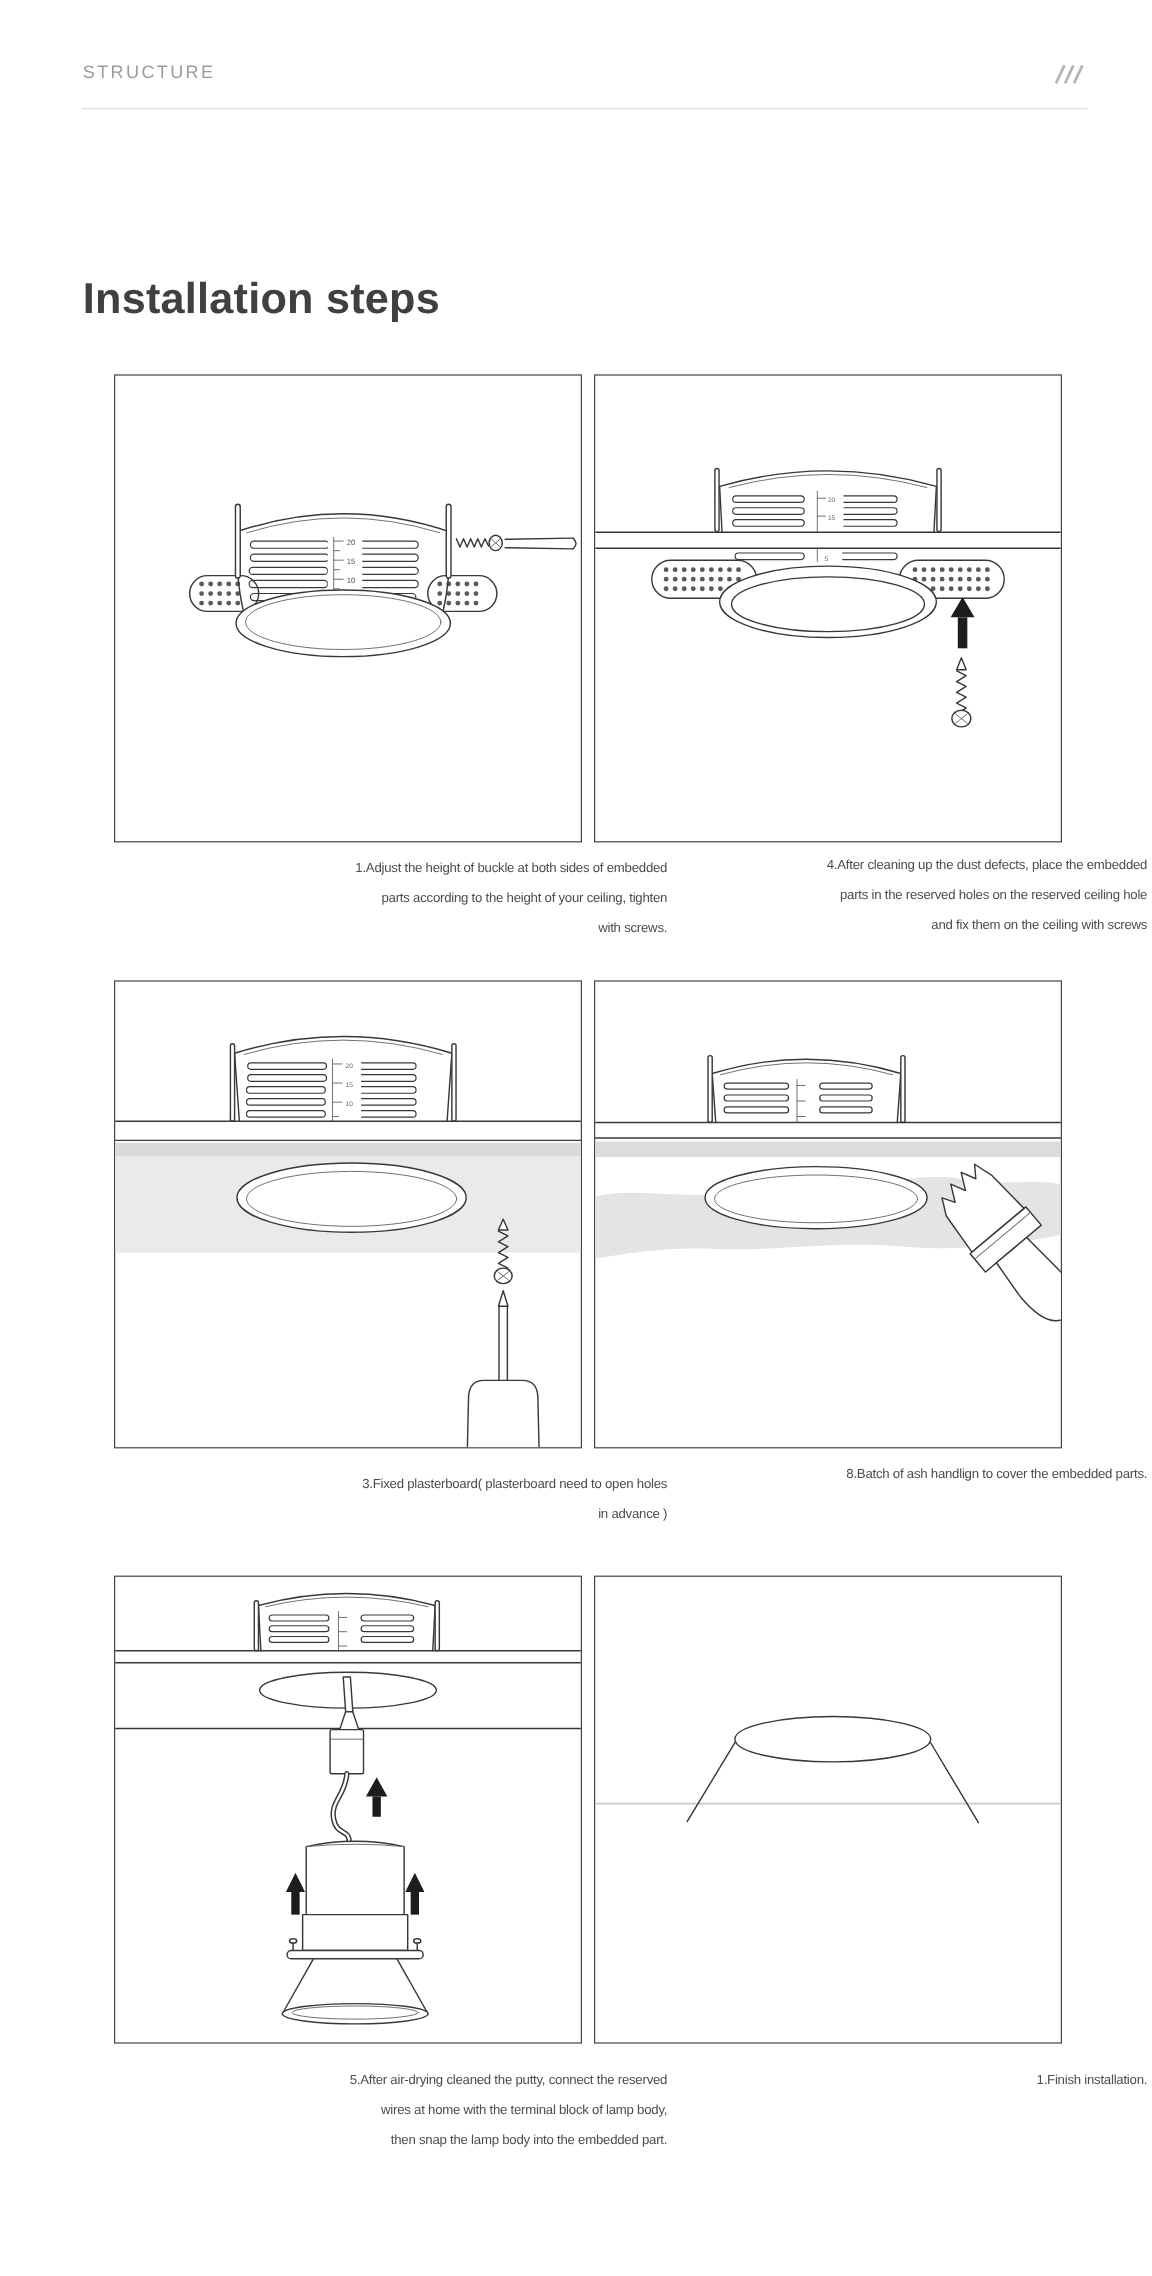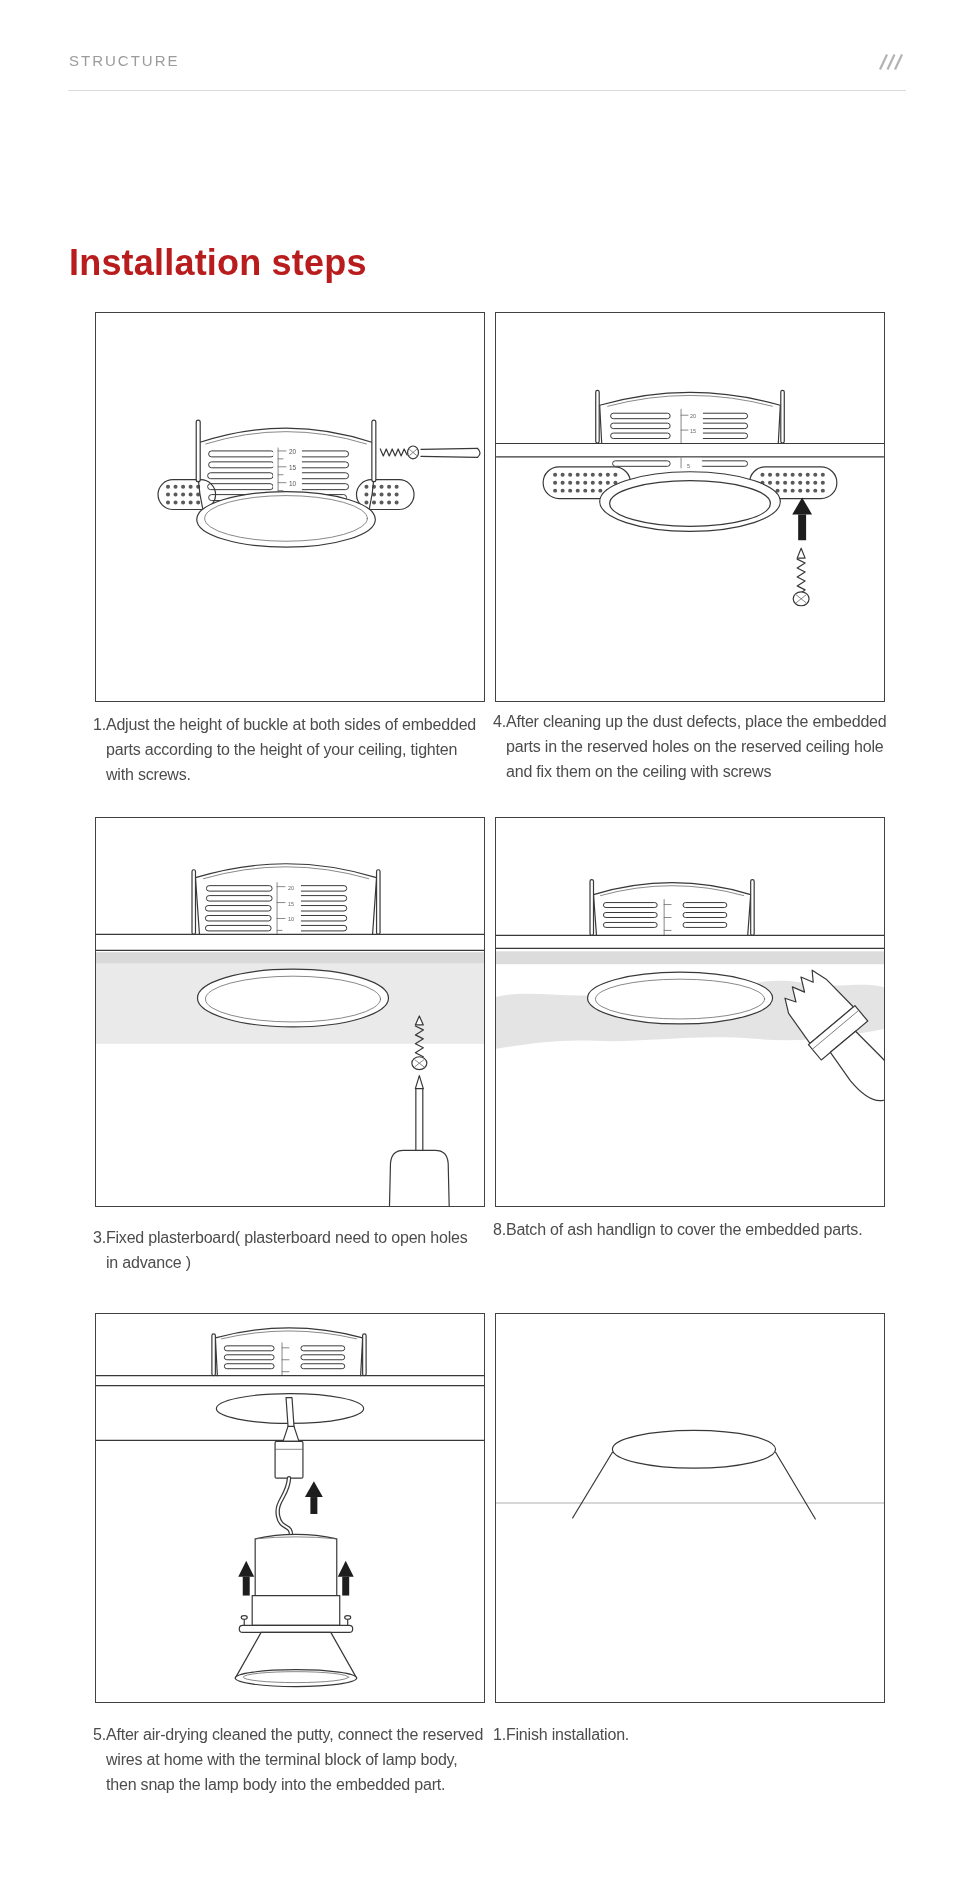--- a/index.html
+++ b/index.html
@@ -1,32 +1,32 @@
 <!DOCTYPE html>
 <html><head>
 <meta charset="utf-8">
 <style>
   html,body{margin:0;padding:0;background:#fff;}
   body{width:960px;height:1897px;position:relative;overflow:hidden;
        font-family:"Liberation Sans","DejaVu Sans",sans-serif;color:#4c4c4c;}
-  .abs{position:absolute;}
+  .abs{position:absolute;text-align:right;}
   
   .section-label{left:69px;top:52px;font-size:15px;letter-spacing:2px;color:#9b9b9b;}
   .slash-icon{left:878px;top:53px;width:28px;height:18px;}
   .divider{left:68px;top:90px;width:838px;height:1px;background:#dcdcdc;}
   
-  .page-title{left:69px;top:218px;font-size:36px;font-weight:600;color:#b91c1c;letter-spacing:0.2px;}
+  .page-title{left:69px;top:204px;font-size:36px;font-weight:600;color:#404040;letter-spacing:0.2px;}
   
   .panel{border:1.5px solid #424242;background:#fff;width:390px;height:390px;box-sizing:border-box;margin:0;}
   .p1{left:95px;top:312px;}  .p2{left:495px;top:312px;}
   .p3{left:95px;top:817px;}  .p4{left:495px;top:817px;}
   .p5{left:95px;top:1313px;} .p6{left:495px;top:1313px;}
   .panel svg{display:block;width:100%;height:100%;}
   
-  .caption{width:450px;font-size:16px;line-height:25px;letter-spacing:-0.2px;color:#4c4c4c;
+  .caption{width:450px;font-size:11px;line-height:25px;letter-spacing:-0.2px;color:#4c4c4c;
            white-space:pre-line;padding-left:13px;text-indent:-13px;margin:0;}
   .c1{left:93px;top:712px;}  .c2{left:493px;top:709px;}
   .c3{left:93px;top:1191px;margin-top:34px;} .c4{left:493px;top:1217px;}
   .c5{left:93px;top:1722px;} .c6{left:493px;top:1722px;}
   
   .ln{fill:none;stroke:#383838;stroke-width:1.2;stroke-linecap:round;stroke-linejoin:round;}
   .thin{stroke-width:0.8;stroke:#6a6a6a;}
   .wf{fill:#fff;stroke:#383838;stroke-width:1.2;stroke-linejoin:round;}
   .fin{fill:none;stroke:#383838;stroke-width:1;}
   .dots{fill:none;stroke:#5a5a5a;stroke-width:4;stroke-linecap:round;stroke-dasharray:0.1 7.5;}

